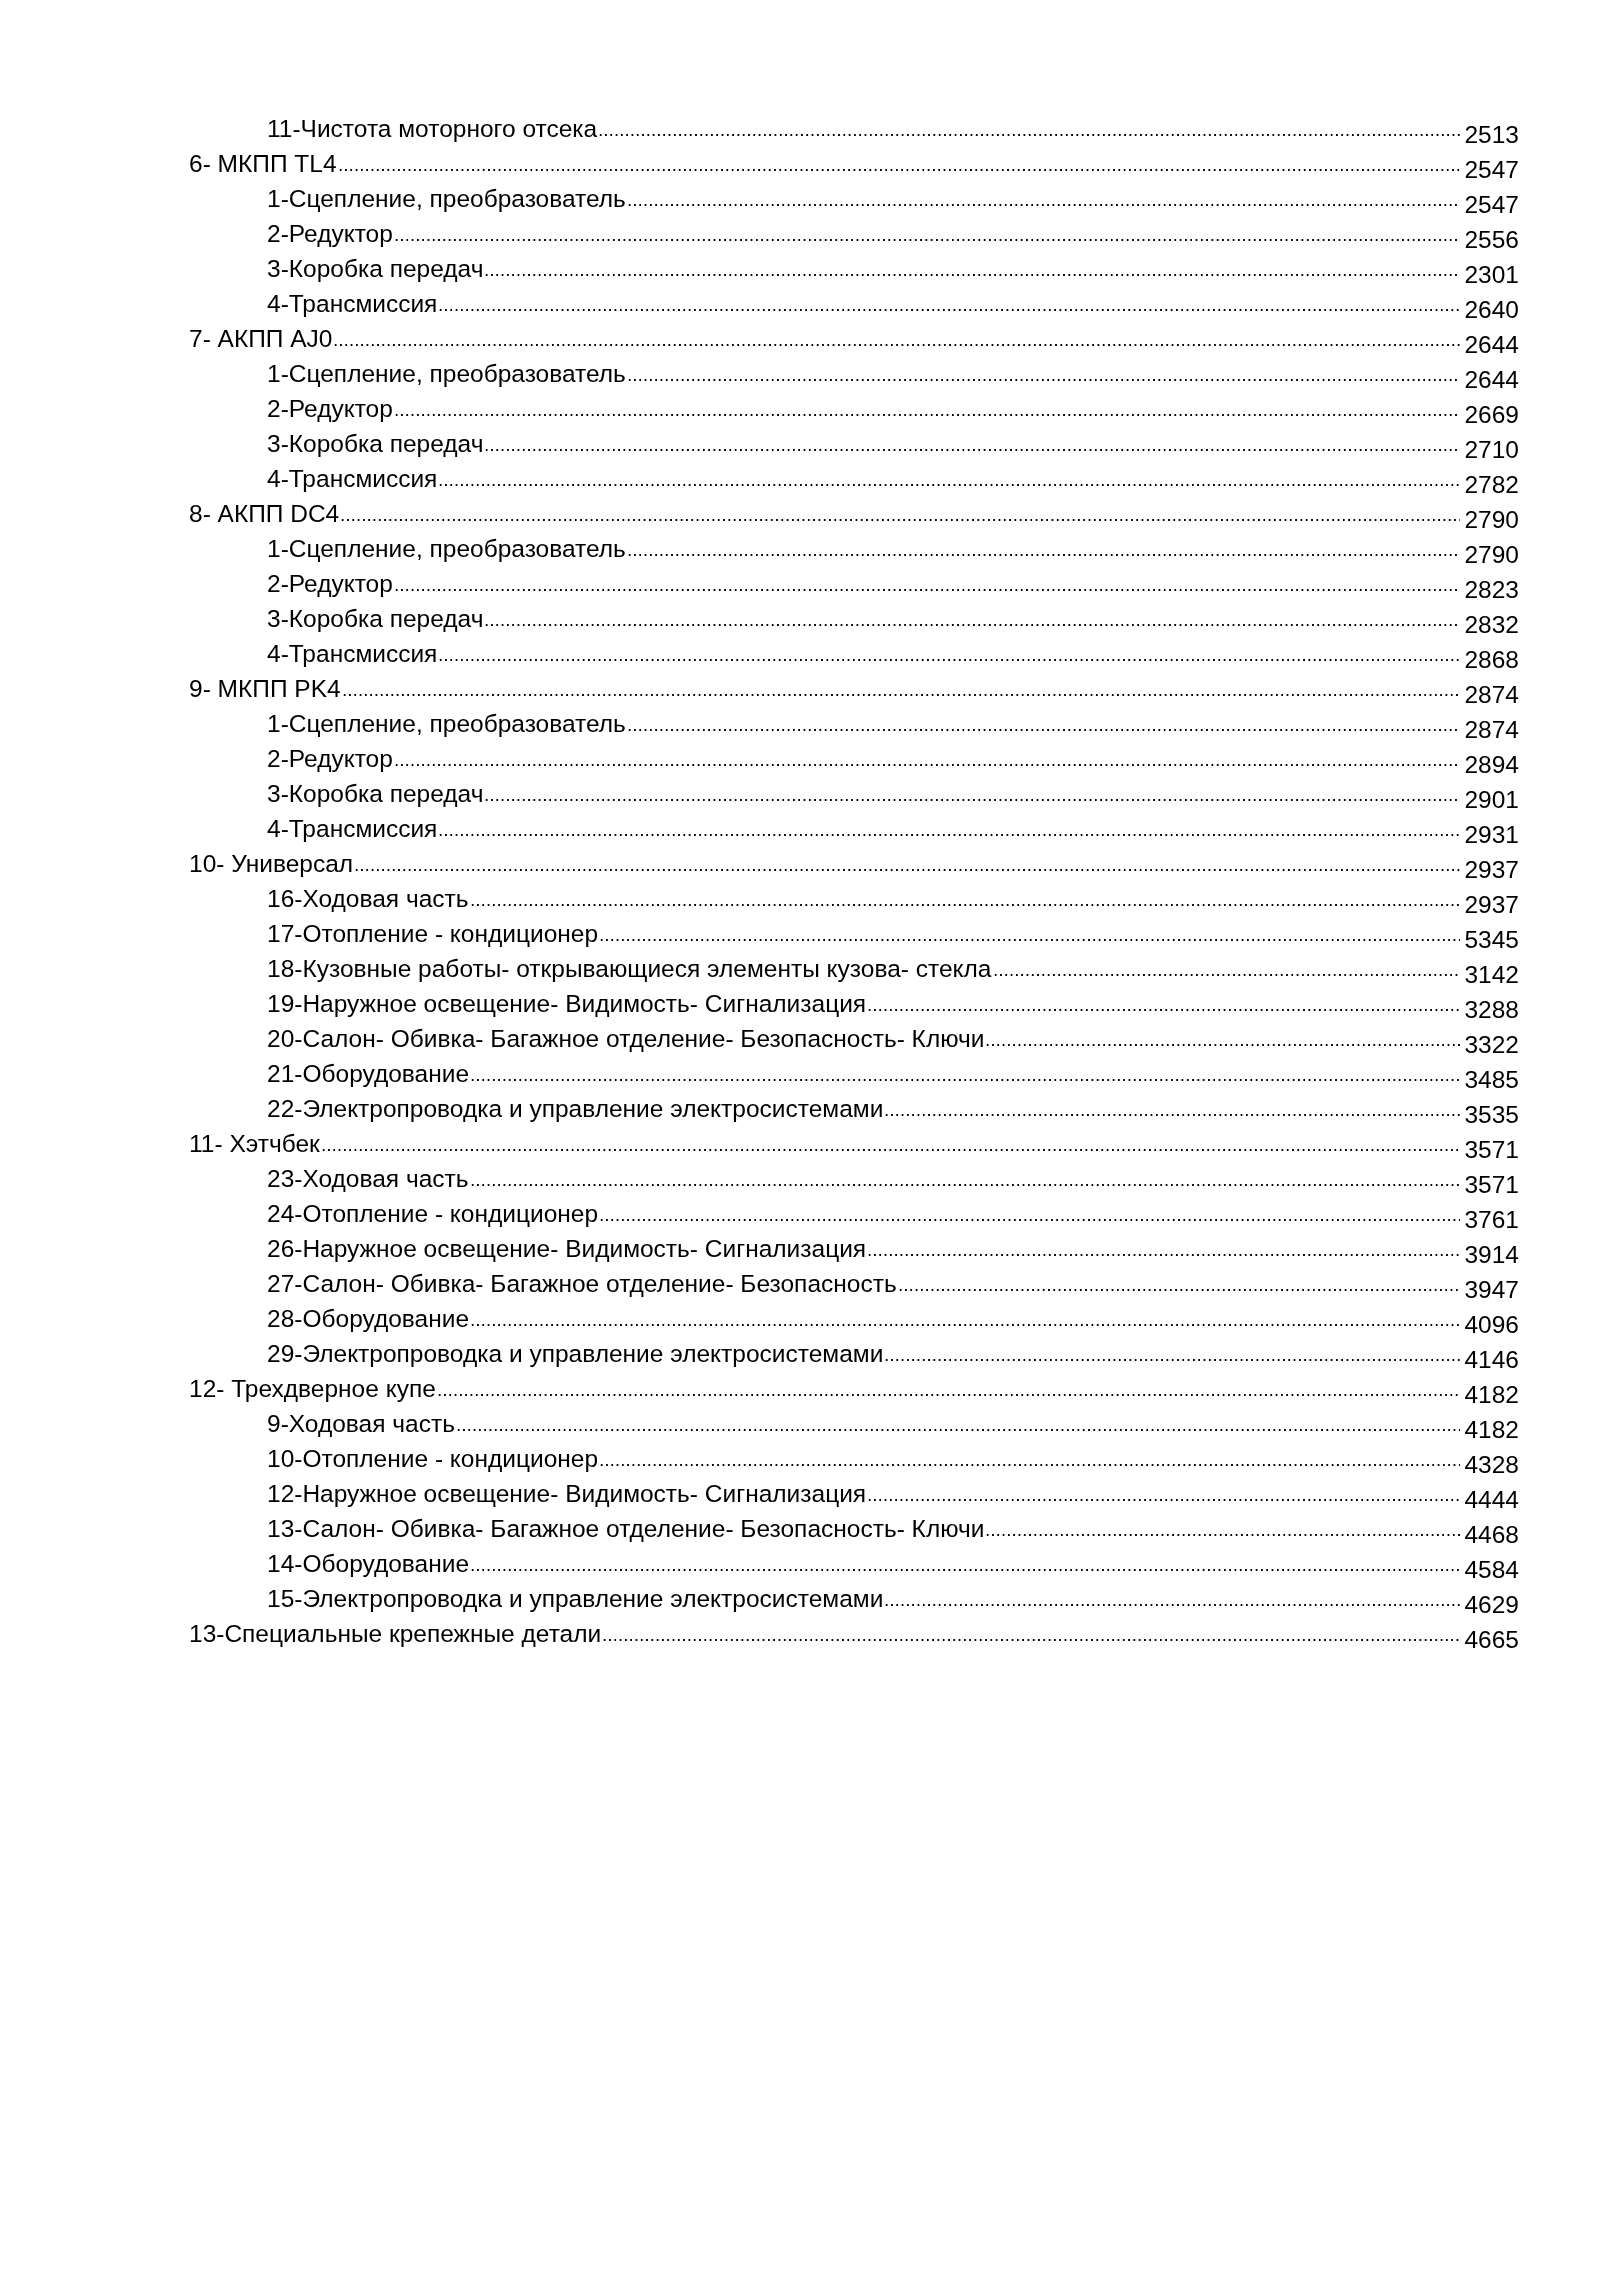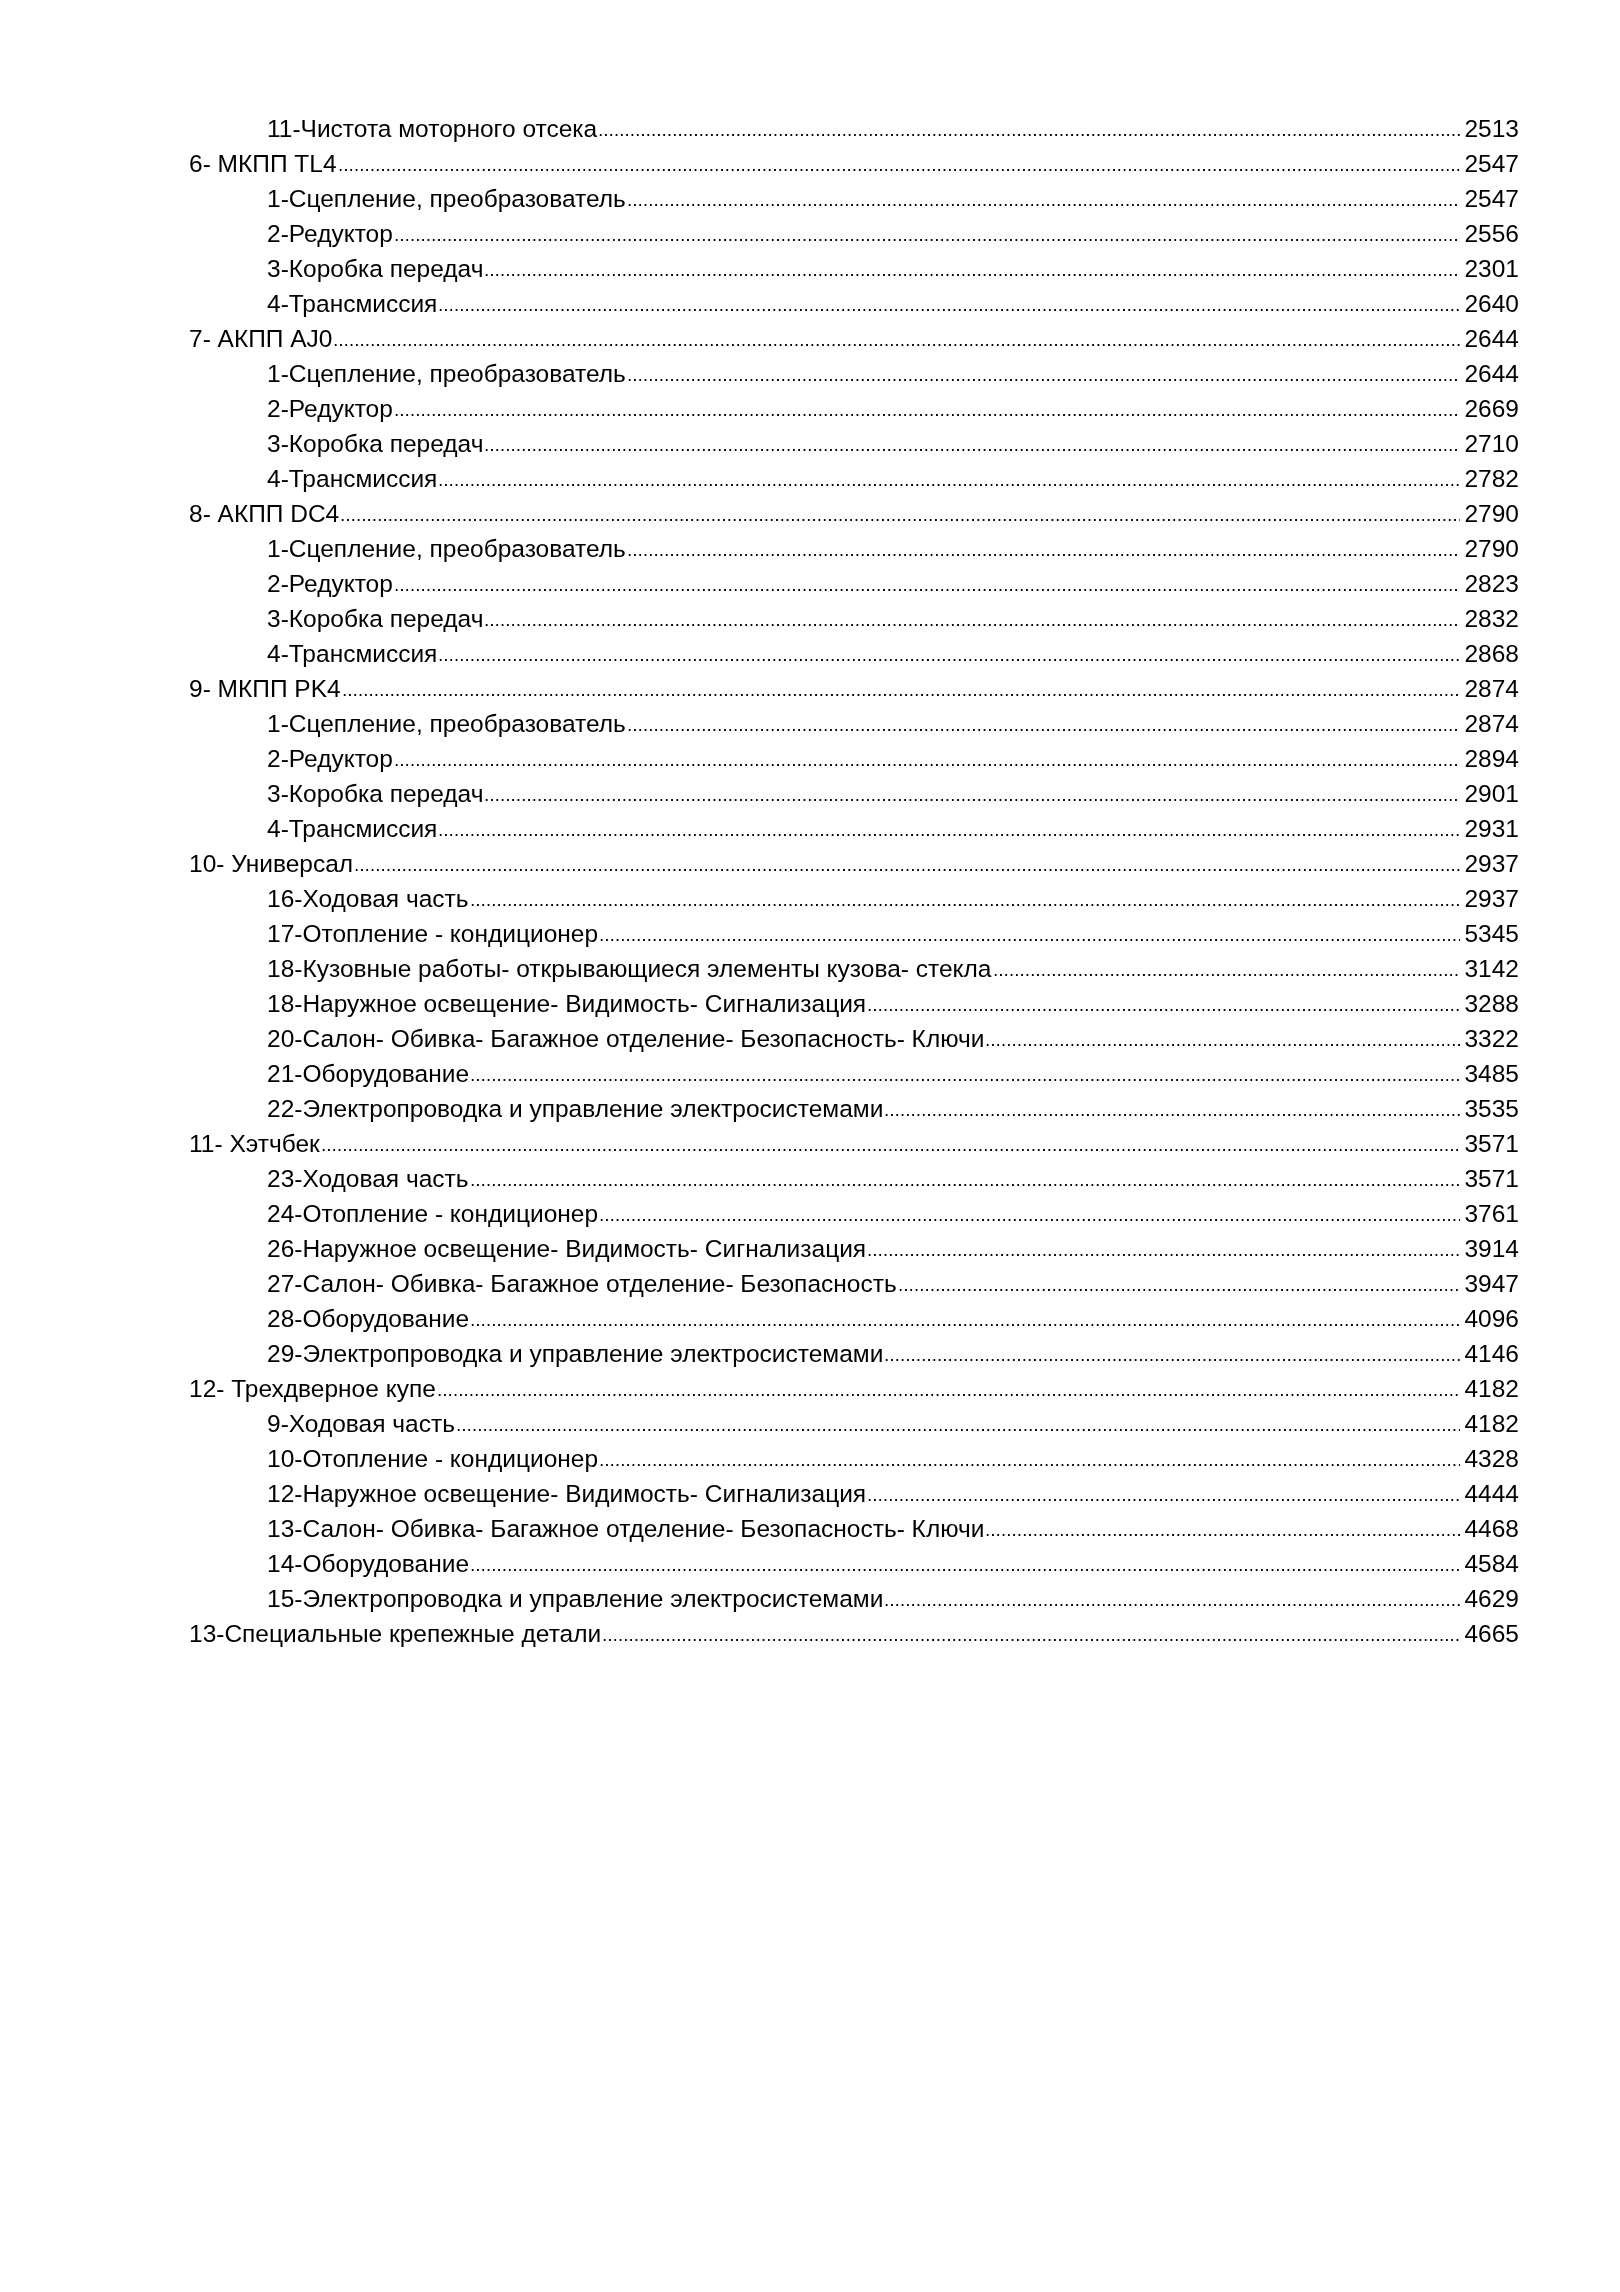--- a/index.html
+++ b/index.html
@@ -16,21 +16,21 @@
       color: #000000;
     }
     #toc {
       position: absolute;
       left: 189px;
       top: 111px;
       width: 1330px;
     }
     .toc-entry {
       display: flex;
-      align-items: flex-end;
+      align-items: center;
       height: 35px;
       font-size: 24.5px;
       line-height: 35px;
       white-space: nowrap;
     }
     .toc-entry.level-2 {
       padding-left: 78px;
     }
     .toc-title {
       flex: 0 0 auto;
@@ -183,21 +183,21 @@
     <span class="toc-title">17-Отопление - кондиционер</span>
     <span class="toc-leader"></span>
     <span class="toc-page">5345</span>
   </div>
     <div class="toc-entry level-2">
     <span class="toc-title">18-Кузовные работы- открывающиеся элементы кузова- стекла</span>
     <span class="toc-leader"></span>
     <span class="toc-page">3142</span>
   </div>
     <div class="toc-entry level-2">
-    <span class="toc-title">18-Наружное освещение- Видимость- Сигнализация</span>
+    <span class="toc-title">19-Наружное освещение- Видимость- Сигнализация</span>
     <span class="toc-leader"></span>
     <span class="toc-page">3288</span>
   </div>
     <div class="toc-entry level-2">
     <span class="toc-title">20-Салон- Обивка- Багажное отделение- Безопасность- Ключи</span>
     <span class="toc-leader"></span>
     <span class="toc-page">3322</span>
   </div>
     <div class="toc-entry level-2">
     <span class="toc-title">21-Оборудование</span>

